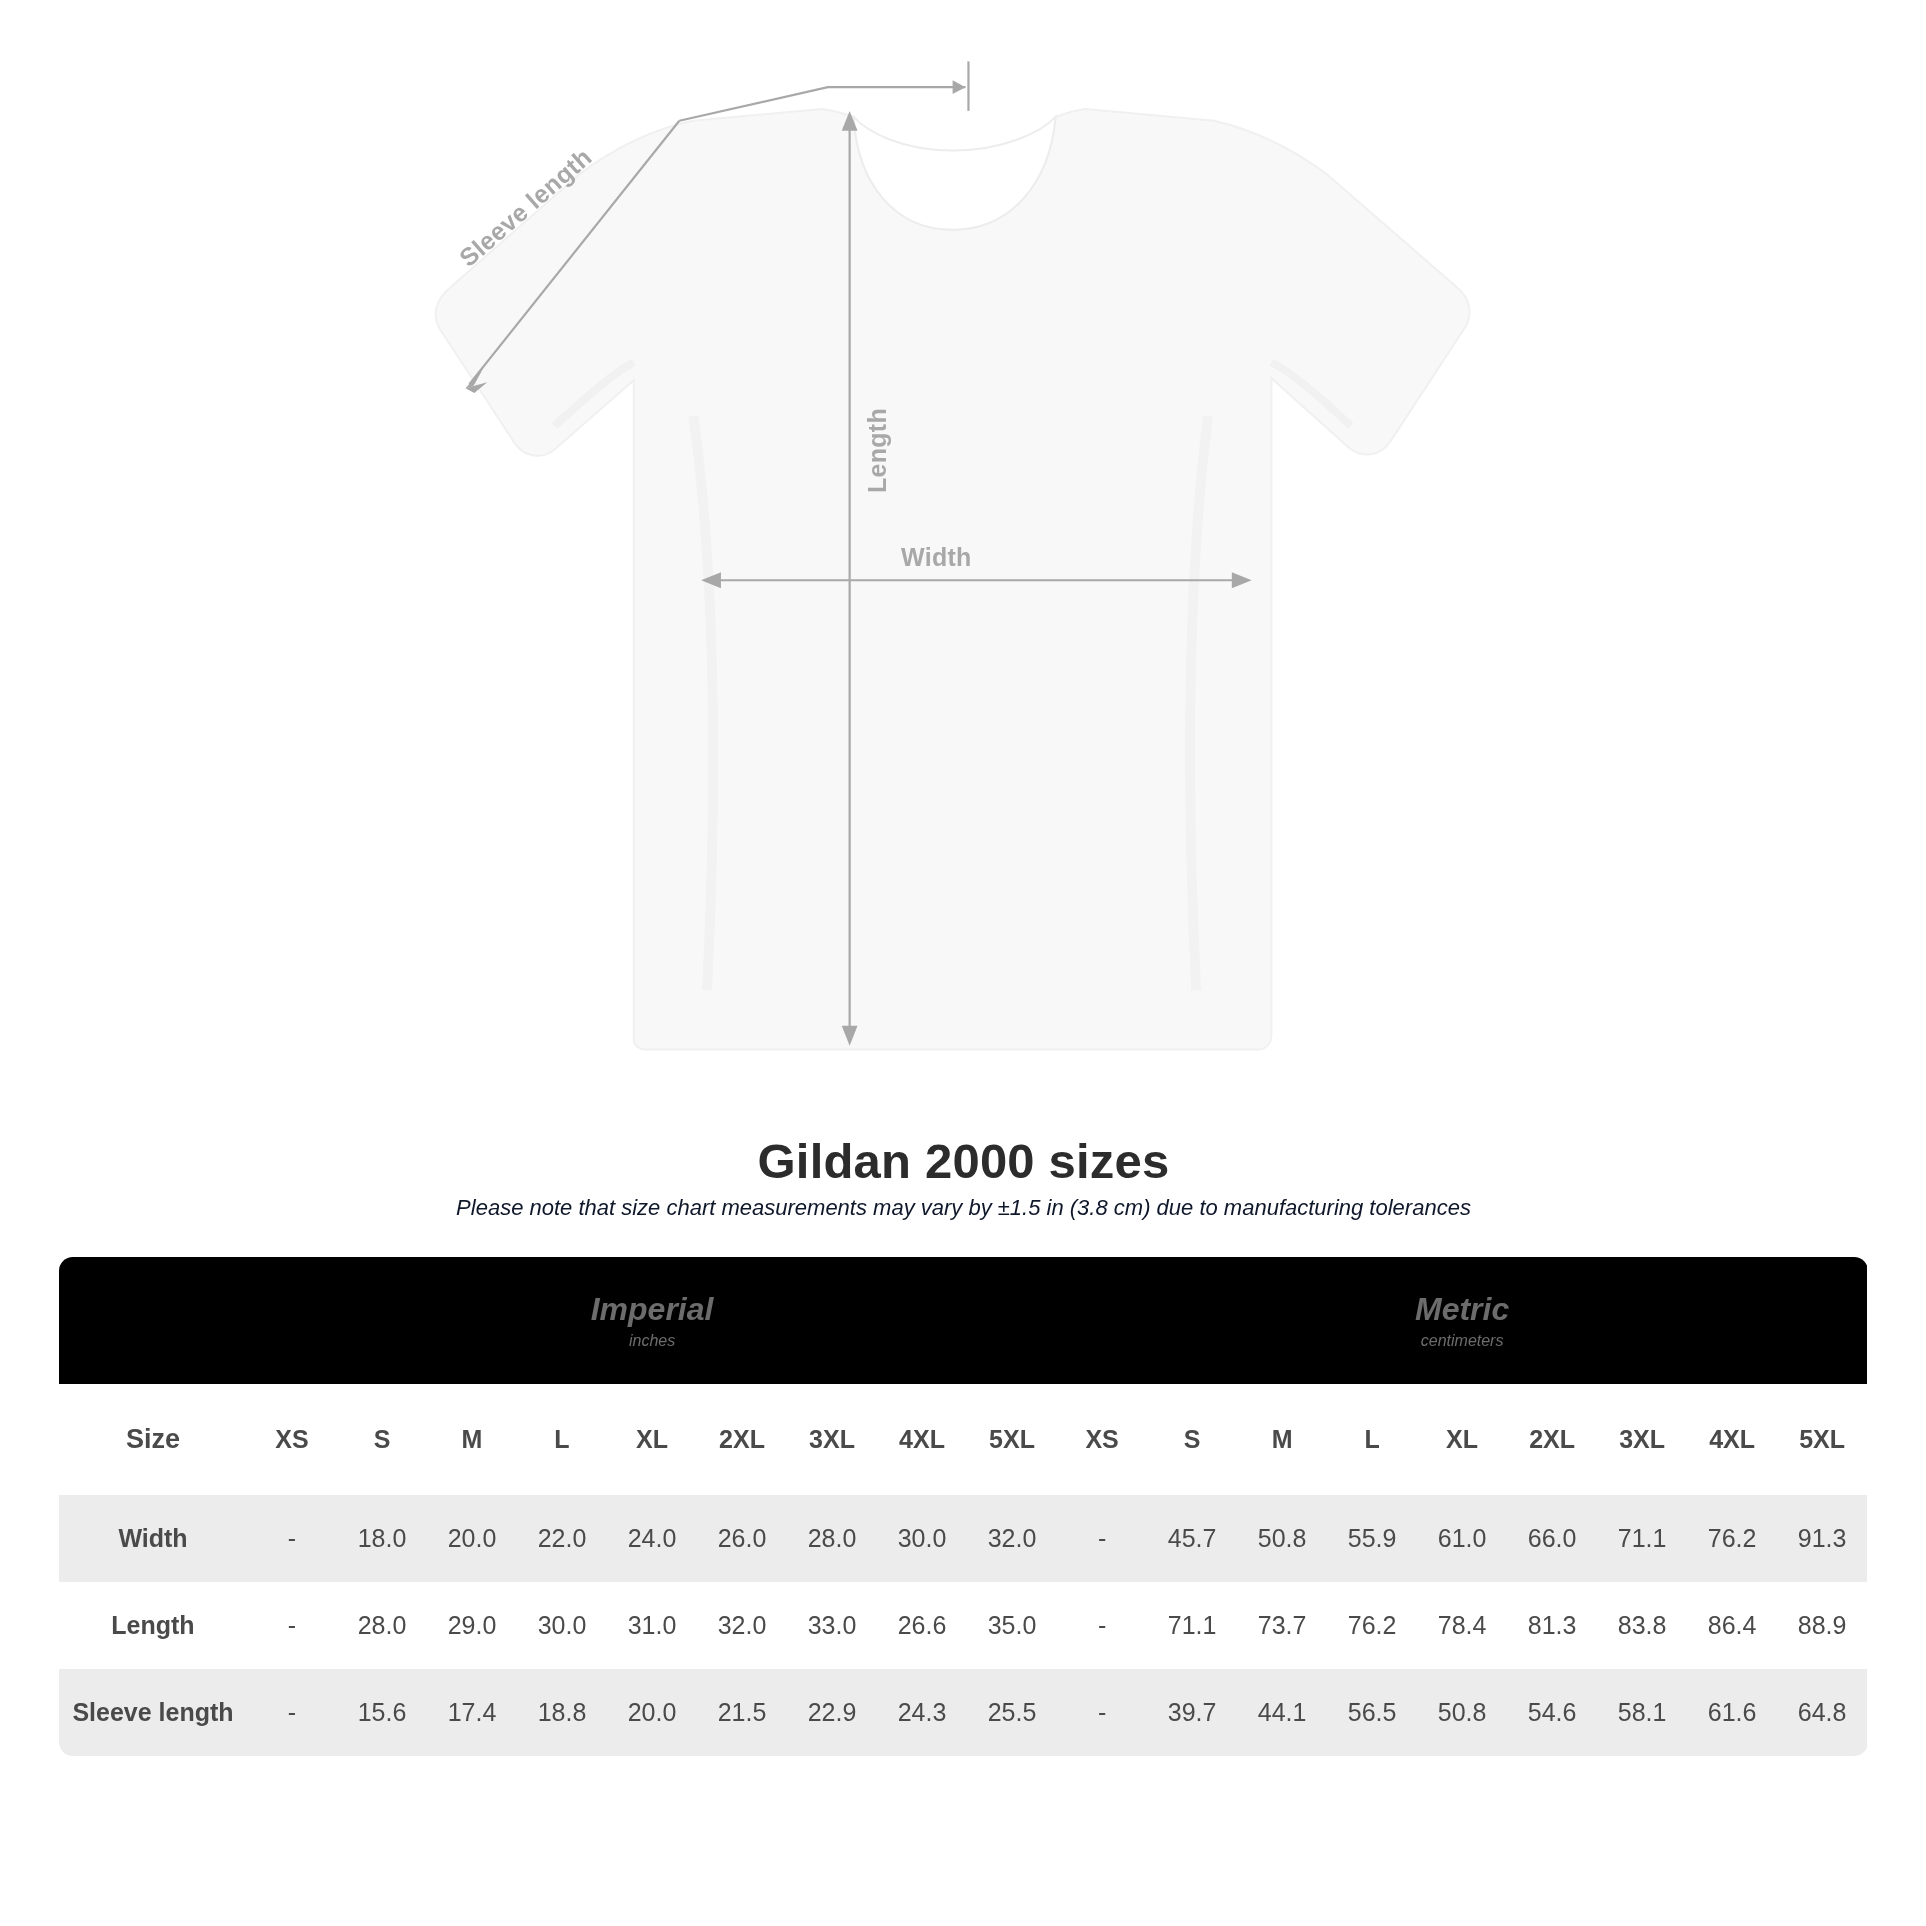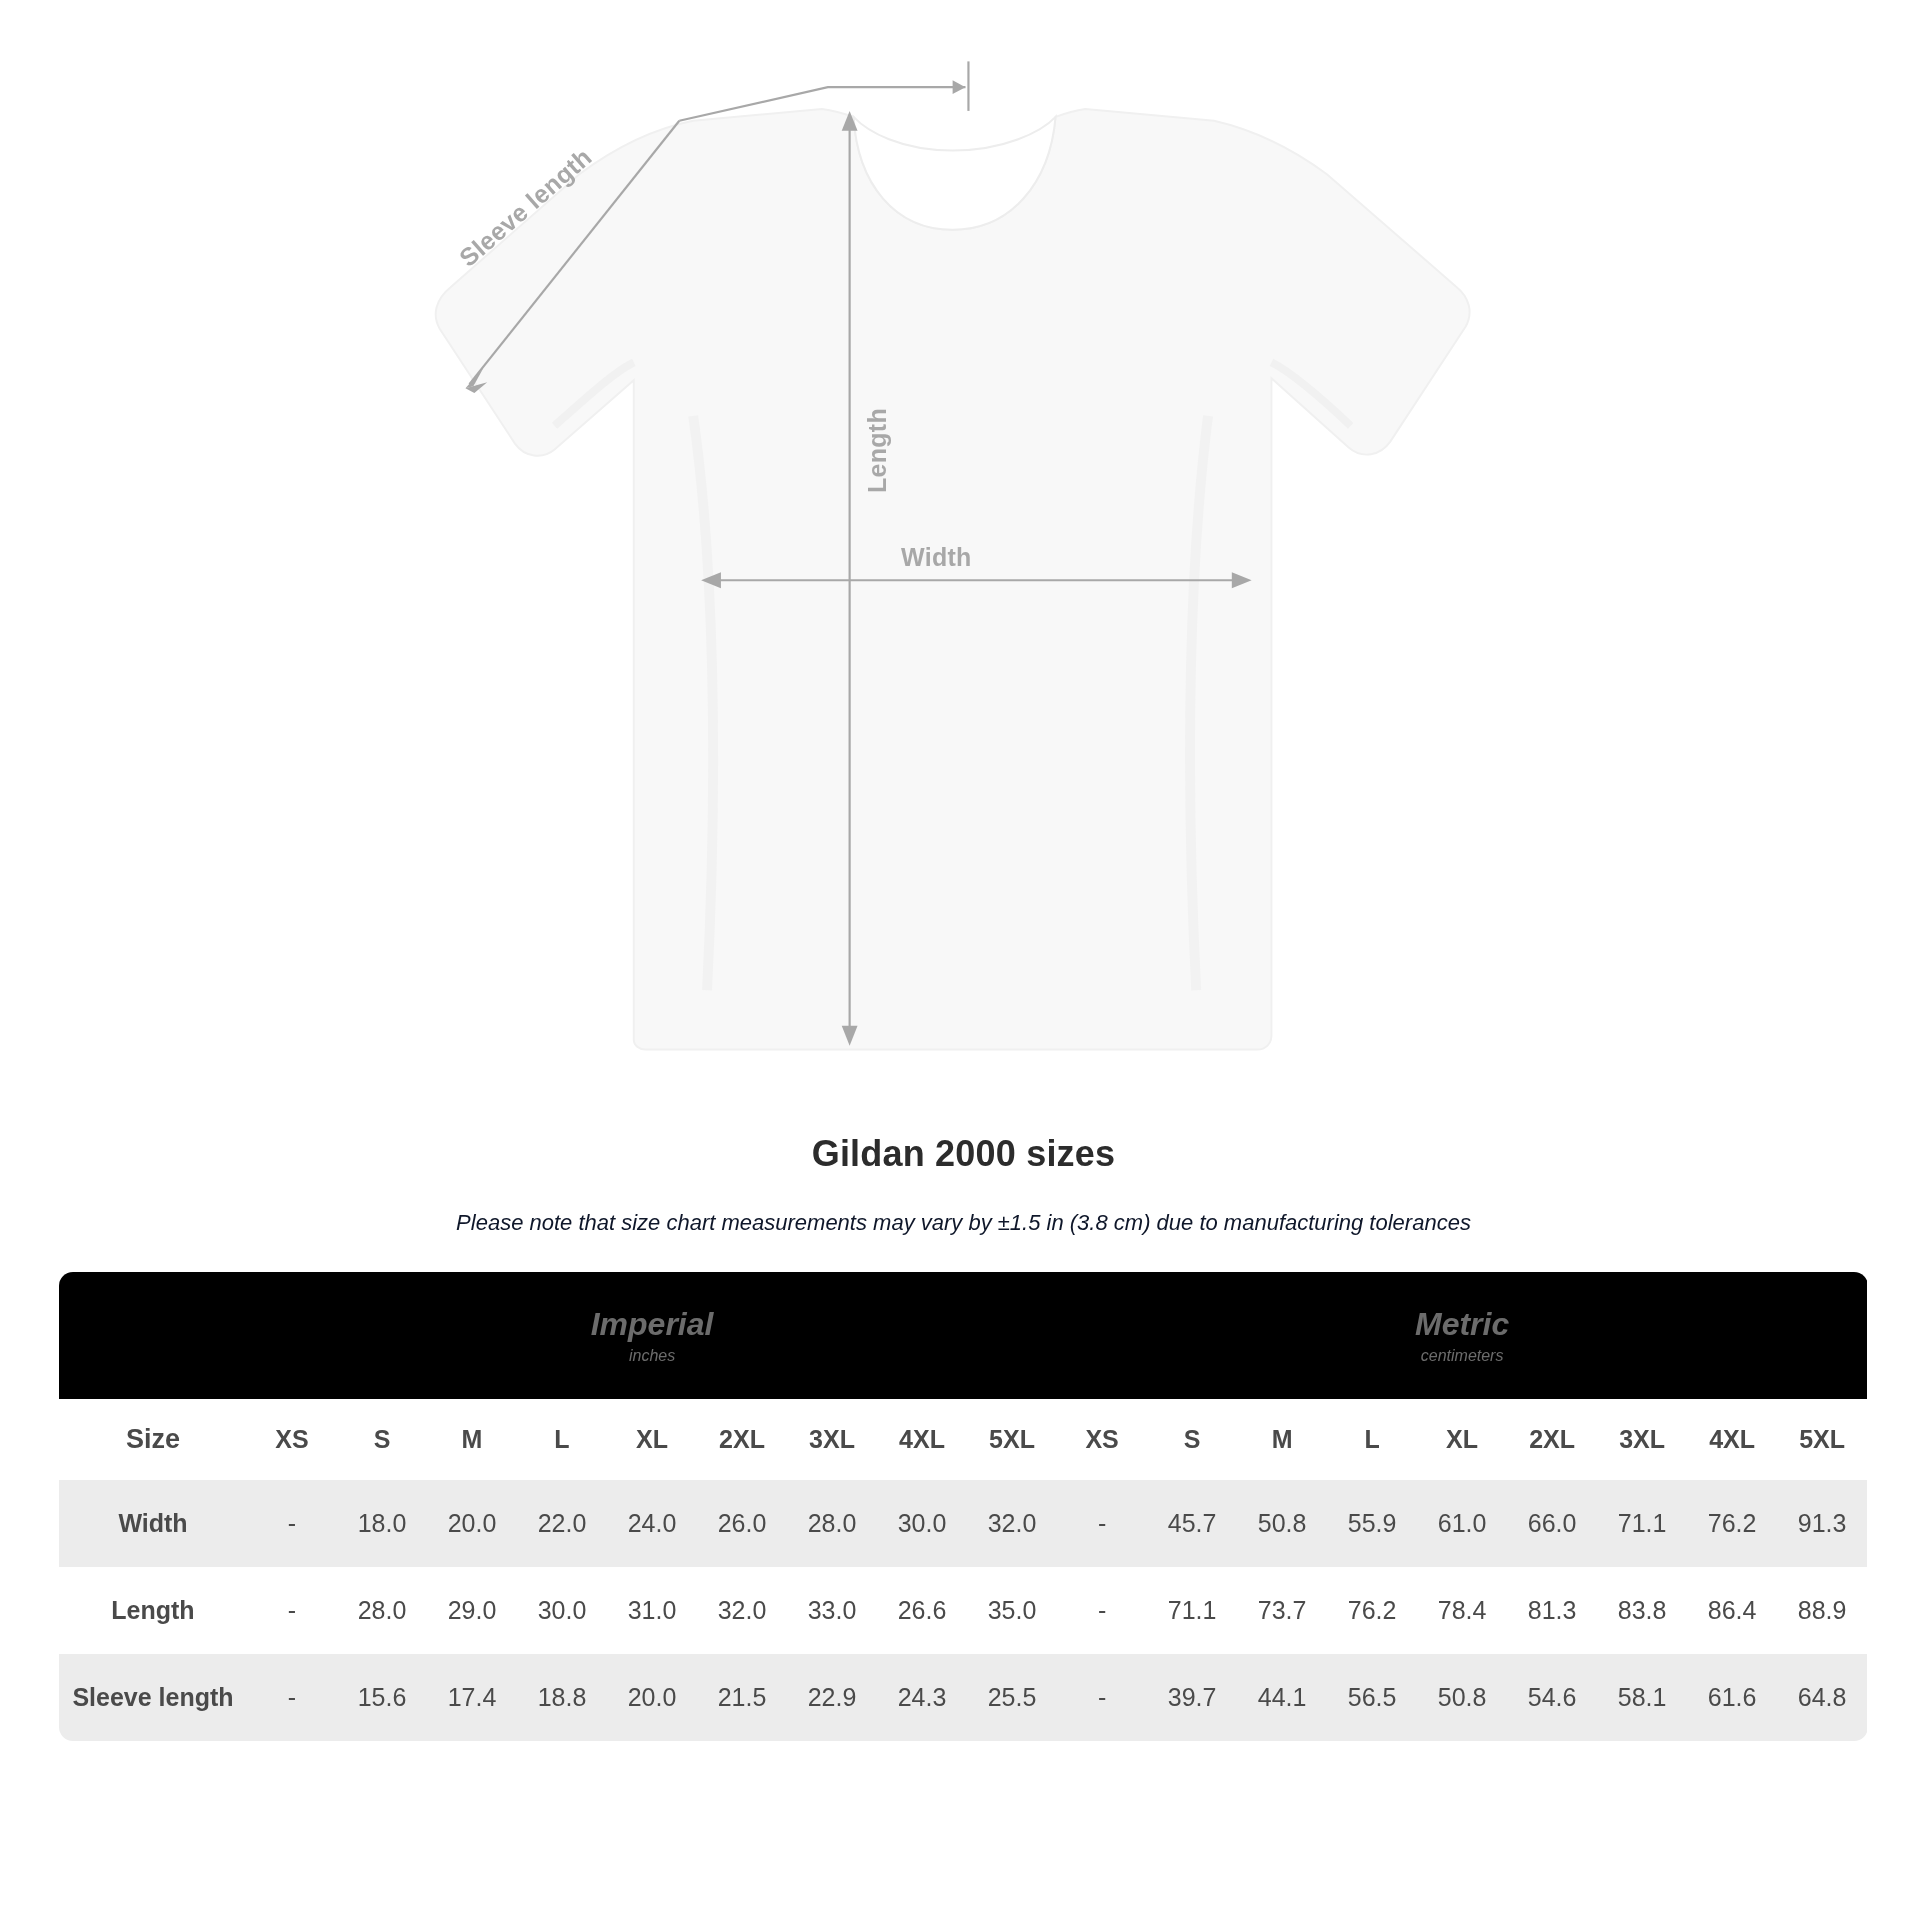--- a/index.html
+++ b/index.html
@@ -55,24 +55,24 @@
     left: 901px;
     top: 543px;
   }
 
   
   .title-block {
     text-align: center;
     margin-top: 24px;
   }
   .chart-title {
-    font-size: 36px;
+    font-size: 49px;
     font-weight: bold;
     color: #2c2c2c;
-    margin: 0 0 35px 0;
+    margin: 0 0 6px 0;
     letter-spacing: 0.2px;
   }
   .chart-note {
     font-size: 22px;
     font-style: italic;
     color: #0f172a;
     margin: 4px;
   }
 
   
@@ -107,21 +107,21 @@
     line-height: 1.25;
   }
   .unit-sub {
     font-size: 16px;
     font-style: italic;
     color: #6c6c6c;
     line-height: 1.5;
   }
   .head-row th {
     background: #ffffff;
-    height: 81px;
+    height: 111px;
     font-weight: bold;
     color: #5a5a5a;
     font-size: 26px;
   }
   .head-row th.rowlabel {
     font-size: 27px;
   }
   .data-row td {
     height: 87px;
   }

